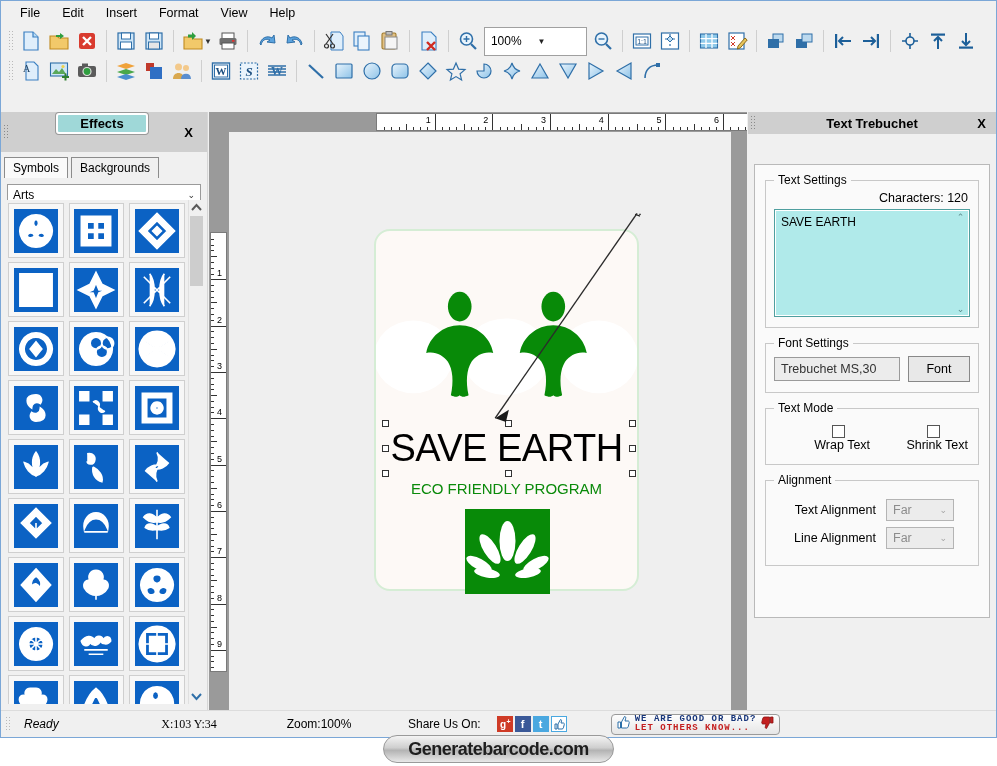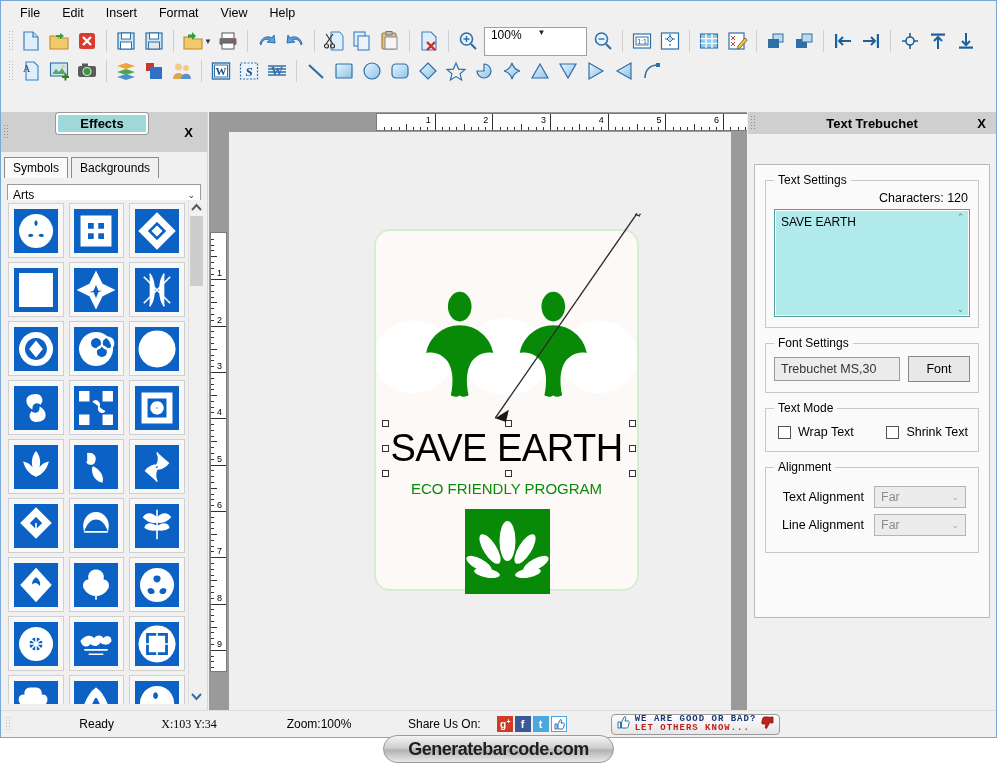--- a/index.html
+++ b/index.html
@@ -60,21 +60,21 @@
     padding-left:4px;
   }
   .grip { width:6px; height:22px; margin:0 3px;
           background-image:radial-gradient(#b9b9b9 40%, transparent 41%);
           background-size:3px 3px; }
   .tsep { width:1px; height:22px; background:#cfcfcf; margin:0 5px; }
   .tbtn { width:28px; height:28px; display:flex; align-items:center; justify-content:center; }
   .tbtn svg { display:block; }
   .zoomsel {
     width:103px; height:29px; background:#fff; border:1px solid #a0a0a0;
-    display:flex; align-items:flex-start; padding:0 2px 0 6px; font-size:12px;
+    display:flex; align-items:center; padding:0 2px 0 6px; font-size:12px;
     margin:0 2px;
   }
   .zoomsel span{flex:1;}
   .zoomsel .cv{ font-size:8px; color:#222; }
 
   
   .body { position:absolute; left:0; top:111px; right:0; bottom:27px; }
 
   
   .leftpanel {
@@ -176,24 +176,24 @@
     font-size:12px; color:#000;
   }
   .ta-scroll { position:absolute; right:2px; top:2px; bottom:2px; width:13px;
                display:flex; flex-direction:column; justify-content:space-between; align-items:center;}
   .ta-scroll .c{font-size:9px;color:#5a8a8a;}
   .fontrow { display:flex; align-items:center; gap:8px; }
   .fontbox { flex:1; height:24px; background:#ececec; border:1px solid #9a9a9a;
              display:flex; align-items:center; padding:0 6px; font-size:12.5px; color:#333;}
   .fontbtn { width:62px; height:26px; background:#e8e8e8; border:1px solid #888;
              display:flex; align-items:center; justify-content:center; font-size:12.5px;}
-  .cbrow { display:flex; align-items:center; }
+  .cbrow { display:flex; align-items:center;flex-direction:column; }
   .cbox { width:13px; height:13px; border:1px solid #555; background:#fff; margin-right:7px;}
   .cblabel{font-size:12.5px;}
-  .alignrow { display:flex; align-items:center; margin:6px 4px; }
+  .alignrow { display:flex; align-items:center; margin:6px 16px; }
   .alignrow .lb { width:96px; text-align:right; padding-right:10px; font-size:12.5px;}
   .alignsel { flex:1; height:22px; background:#ececec; border:1px solid #b4b4b4;
               display:flex; align-items:center; padding:0 6px; font-size:12.5px; color:#8c8c8c;}
   .alignsel .v{flex:1;}
   .alignsel .cv{font-size:9px;color:#a5a5a5;}
 
   
   .statusbar {
     position:absolute; left:0; right:0; bottom:0; height:27px;
     background:#f0f0f0; border-top:1px solid #dcdcdc;
@@ -1099,21 +1099,21 @@
             </div>
           </div>
         </fieldset>
 
       </div>
     </div>
   </div>
 
   <div class="statusbar">
     <div class="sb-grip"></div>
-    <div class="sb-item" style="width:110px;text-align:right;">Ready</div>
+    <div class="sb-item" style="width:110px;text-align:left;font-style:italic;">Ready</div>
     <div class="sb-item" style="width:130px;text-align:center;font-family:Liberation Serif, serif;">X:103  Y:34</div>
     <div class="sb-item" style="width:130px;text-align:center;">Zoom:100%</div>
     <div class="sb-item" style="margin-left:14px;">Share Us On:</div>
     <div class="social">
       <div class="soc" style="background:#cf3b26;">
         <svg width="14" height="14" viewBox="0 0 14 14">
             <text x="2" y="11" font-size="10" fill="#fff" font-family="Liberation Sans" font-weight="bold">g</text>
             <text x="8.5" y="7" font-size="7" fill="#fff" font-family="Liberation Sans" font-weight="bold">+</text>
           </svg>
       </div>

